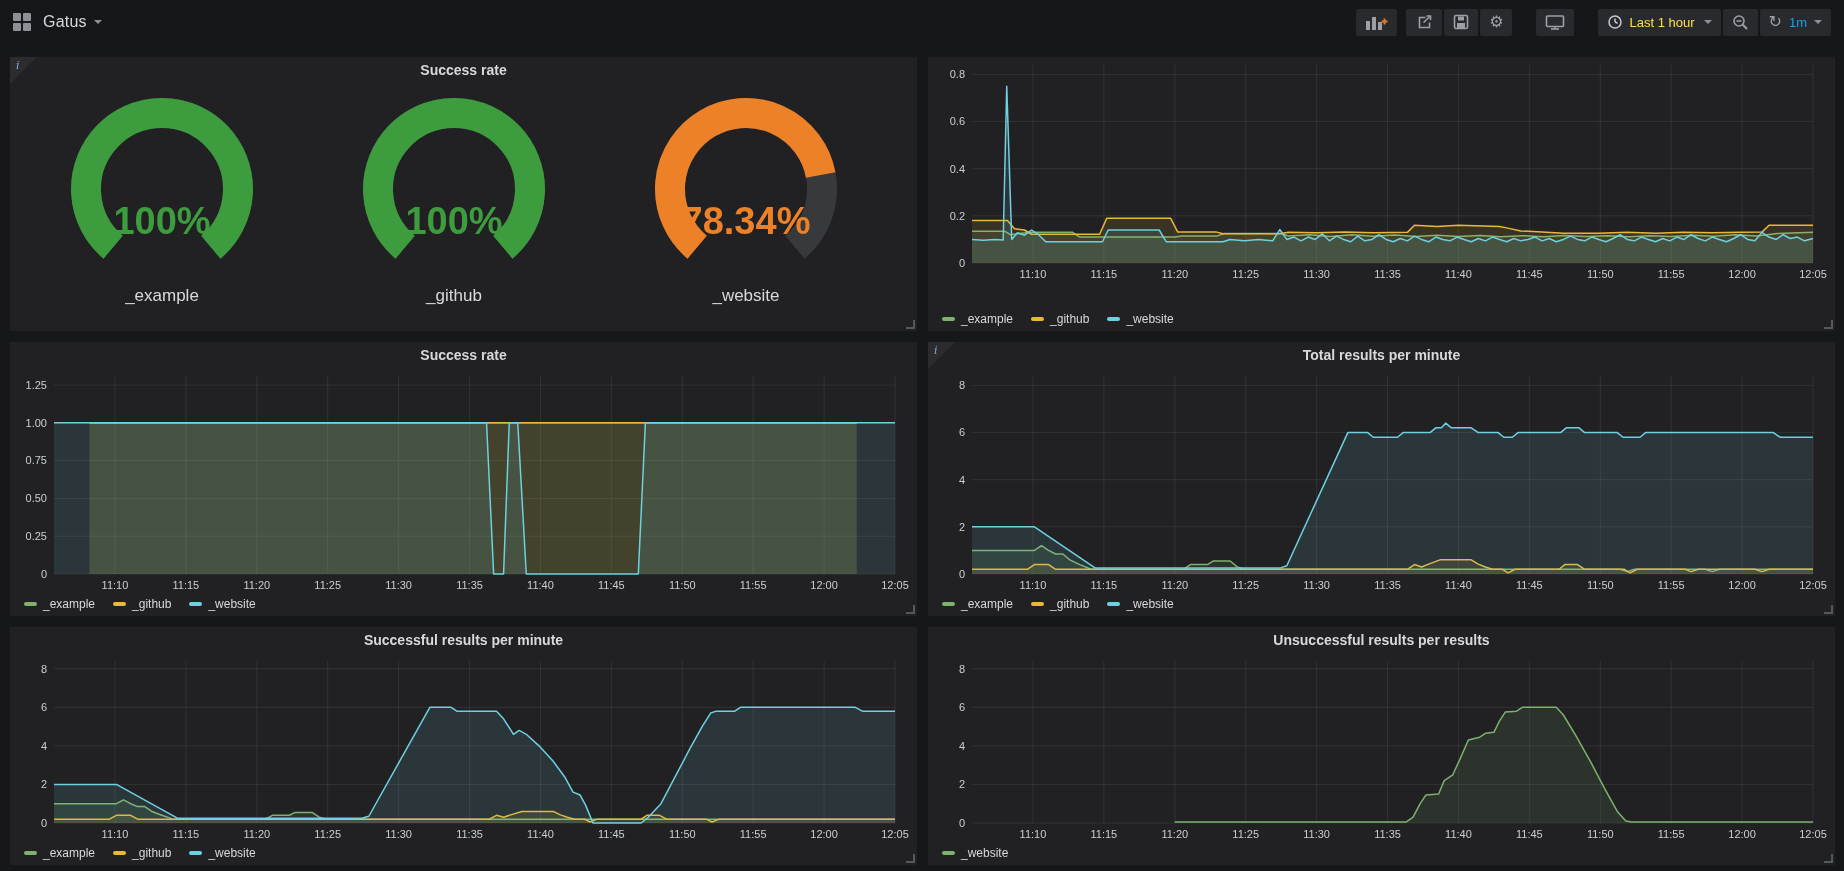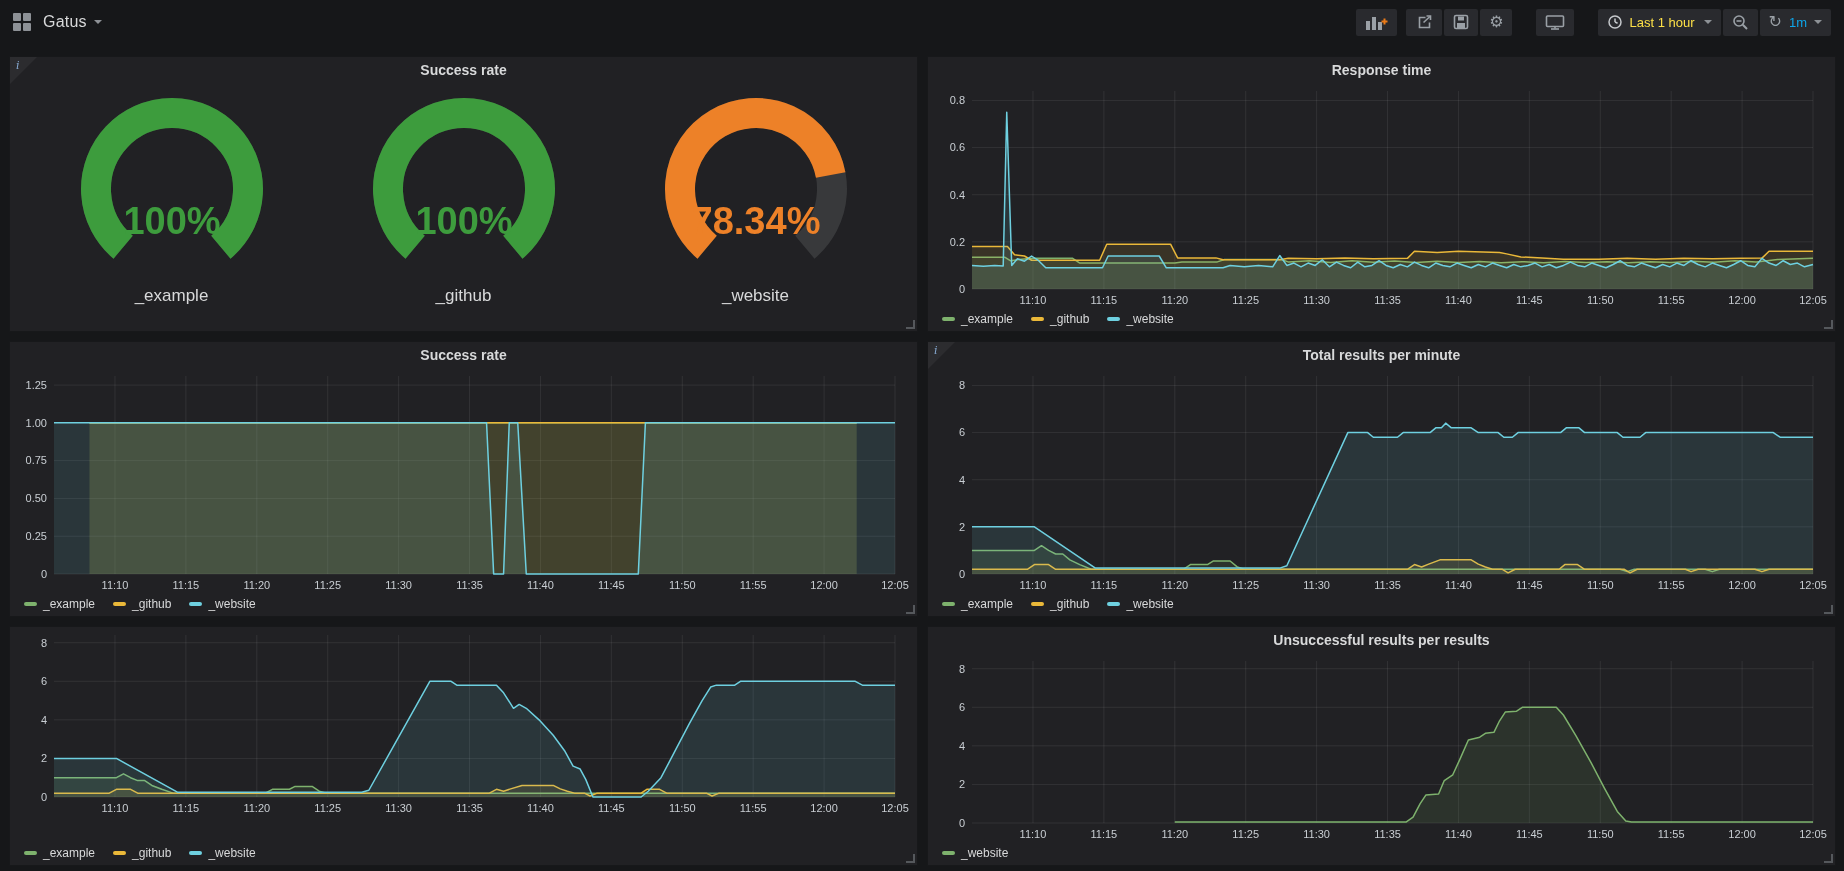--- a/index.html
+++ b/index.html
@@ -31,21 +31,21 @@
   .legend-item{display:flex;align-items:center;margin-right:18px;cursor:pointer;}
   .swatch{display:inline-block;width:13px;height:4px;border-radius:2px;margin-right:6px;}
   
   .corner-info{position:absolute;top:0;left:0;width:0;height:0;cursor:pointer;
     border-top:27px solid rgba(255,255,255,0.05);border-right:27px solid transparent;}
   .corner-i{position:absolute;top:2px;left:6px;font-size:11px;font-style:italic;
     font-family:"DejaVu Serif",serif;color:#86a9d1;cursor:pointer;}
   .resize-handle{position:absolute;right:2px;bottom:2px;width:7px;height:7px;
     border-right:2px solid #55585c;border-bottom:2px solid #55585c;cursor:se-resize;}
   
-  .gauges{flex:1;display:flex;align-items:flex-start;justify-content:center;padding-top:10px;}
+  .gauges{flex:1;display:flex;align-items:flex-start;justify-content:flex-start;padding-top:10px;}
   .gauge-cell{display:flex;flex-direction:column;align-items:center;}
   svg.gauge-svg{width:292px;height:186px;display:block;}
   .gauge-label{color:#d8d9da;font-size:17px;margin-top:7px;}
 </style>
 </head>
 <body>
 
 <div class="navbar">
   <div class="nav-left">
     <span class="grid-icon">
@@ -148,21 +148,20 @@
               <text x="146" y="141" fill="#ed8128" font-size="38" font-weight="bold" text-anchor="middle">78.34%</text>
             </svg>
           <div class="gauge-label">_website</div>
         </div>
       </div>
     </div>
     <div class="resize-handle"></div>
   </div>
 
   <div class="panel">
-    <div class="panel-title">Response time</div>
     <div class="panel-body">
       <div class="chart-area">
           <svg width="895" height="226" style="overflow:visible;display:block">
             <line x1="98.9831365935913" x2="98.9831365935913" y1="8" y2="206" stroke="rgba(255,255,255,0.08)" stroke-width="1"></line>
             <text x="98.9831365935913" y="221" fill="#c9ced3" font-size="11" text-anchor="middle">11:10</text>
             <line x1="169.89376053962846" x2="169.89376053962846" y1="8" y2="206" stroke="rgba(255,255,255,0.08)" stroke-width="1"></line>
             <text x="169.89376053962846" y="221" fill="#c9ced3" font-size="11" text-anchor="middle">11:15</text>
             <line x1="240.8043844856656" x2="240.8043844856656" y1="8" y2="206" stroke="rgba(255,255,255,0.08)" stroke-width="1"></line>
             <text x="240.8043844856656" y="221" fill="#c9ced3" font-size="11" text-anchor="middle">11:20</text>
             <line x1="311.7150084317028" x2="311.7150084317028" y1="8" y2="206" stroke="rgba(255,255,255,0.08)" stroke-width="1"></line>
@@ -347,20 +346,21 @@
         <span class="legend-item">
             <i class="swatch" style="background: rgb(110, 208, 224);"></i>
             <span>_website</span>
           </span>
       </div>
     </div>
     <div class="resize-handle"></div>
   </div>
 
   <div class="panel">
+    <div class="panel-title">Successful results per minute</div>
     <div class="panel-body">
       <div class="chart-area">
           <svg width="895" height="190" style="overflow:visible;display:block">
             <line x1="98.9831365935913" x2="98.9831365935913" y1="8" y2="170" stroke="rgba(255,255,255,0.08)" stroke-width="1"></line>
             <text x="98.9831365935913" y="185" fill="#c9ced3" font-size="11" text-anchor="middle">11:10</text>
             <line x1="169.89376053962846" x2="169.89376053962846" y1="8" y2="170" stroke="rgba(255,255,255,0.08)" stroke-width="1"></line>
             <text x="169.89376053962846" y="185" fill="#c9ced3" font-size="11" text-anchor="middle">11:15</text>
             <line x1="240.8043844856656" x2="240.8043844856656" y1="8" y2="170" stroke="rgba(255,255,255,0.08)" stroke-width="1"></line>
             <text x="240.8043844856656" y="185" fill="#c9ced3" font-size="11" text-anchor="middle">11:20</text>
             <line x1="311.7150084317028" x2="311.7150084317028" y1="8" y2="170" stroke="rgba(255,255,255,0.08)" stroke-width="1"></line>

